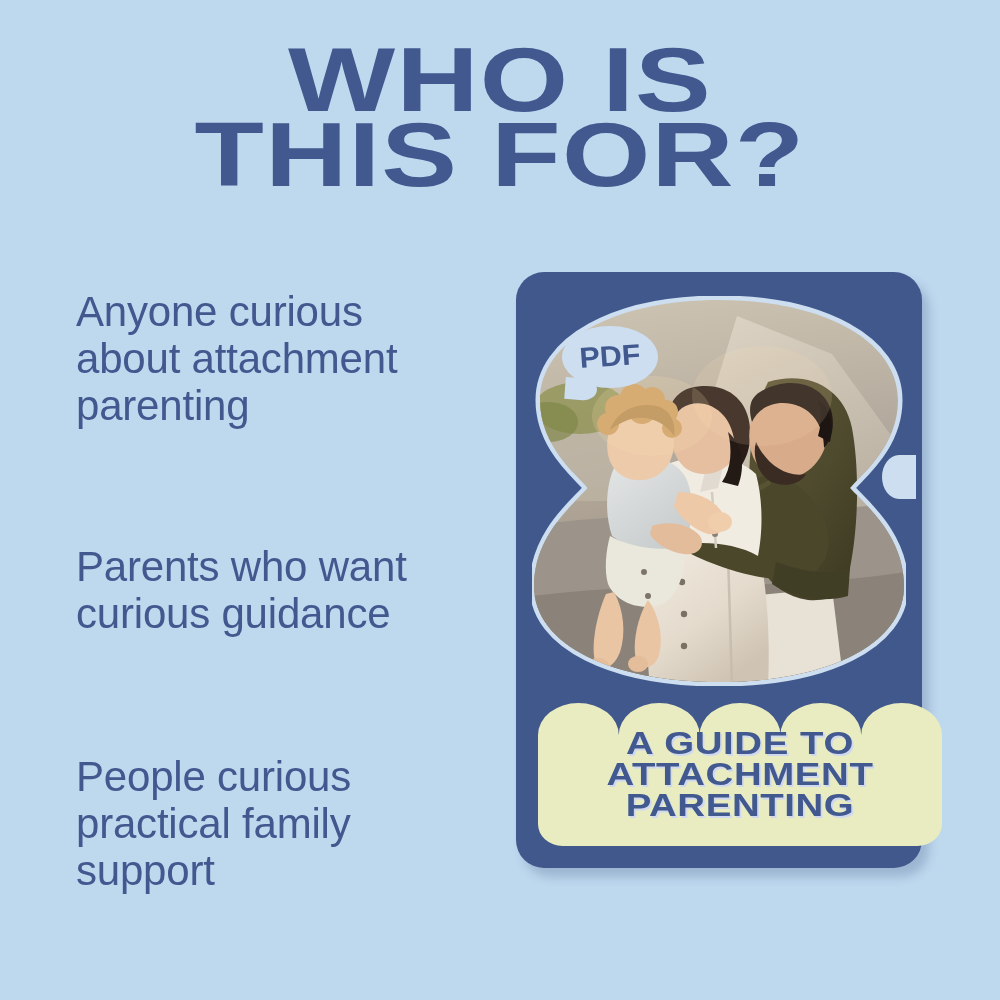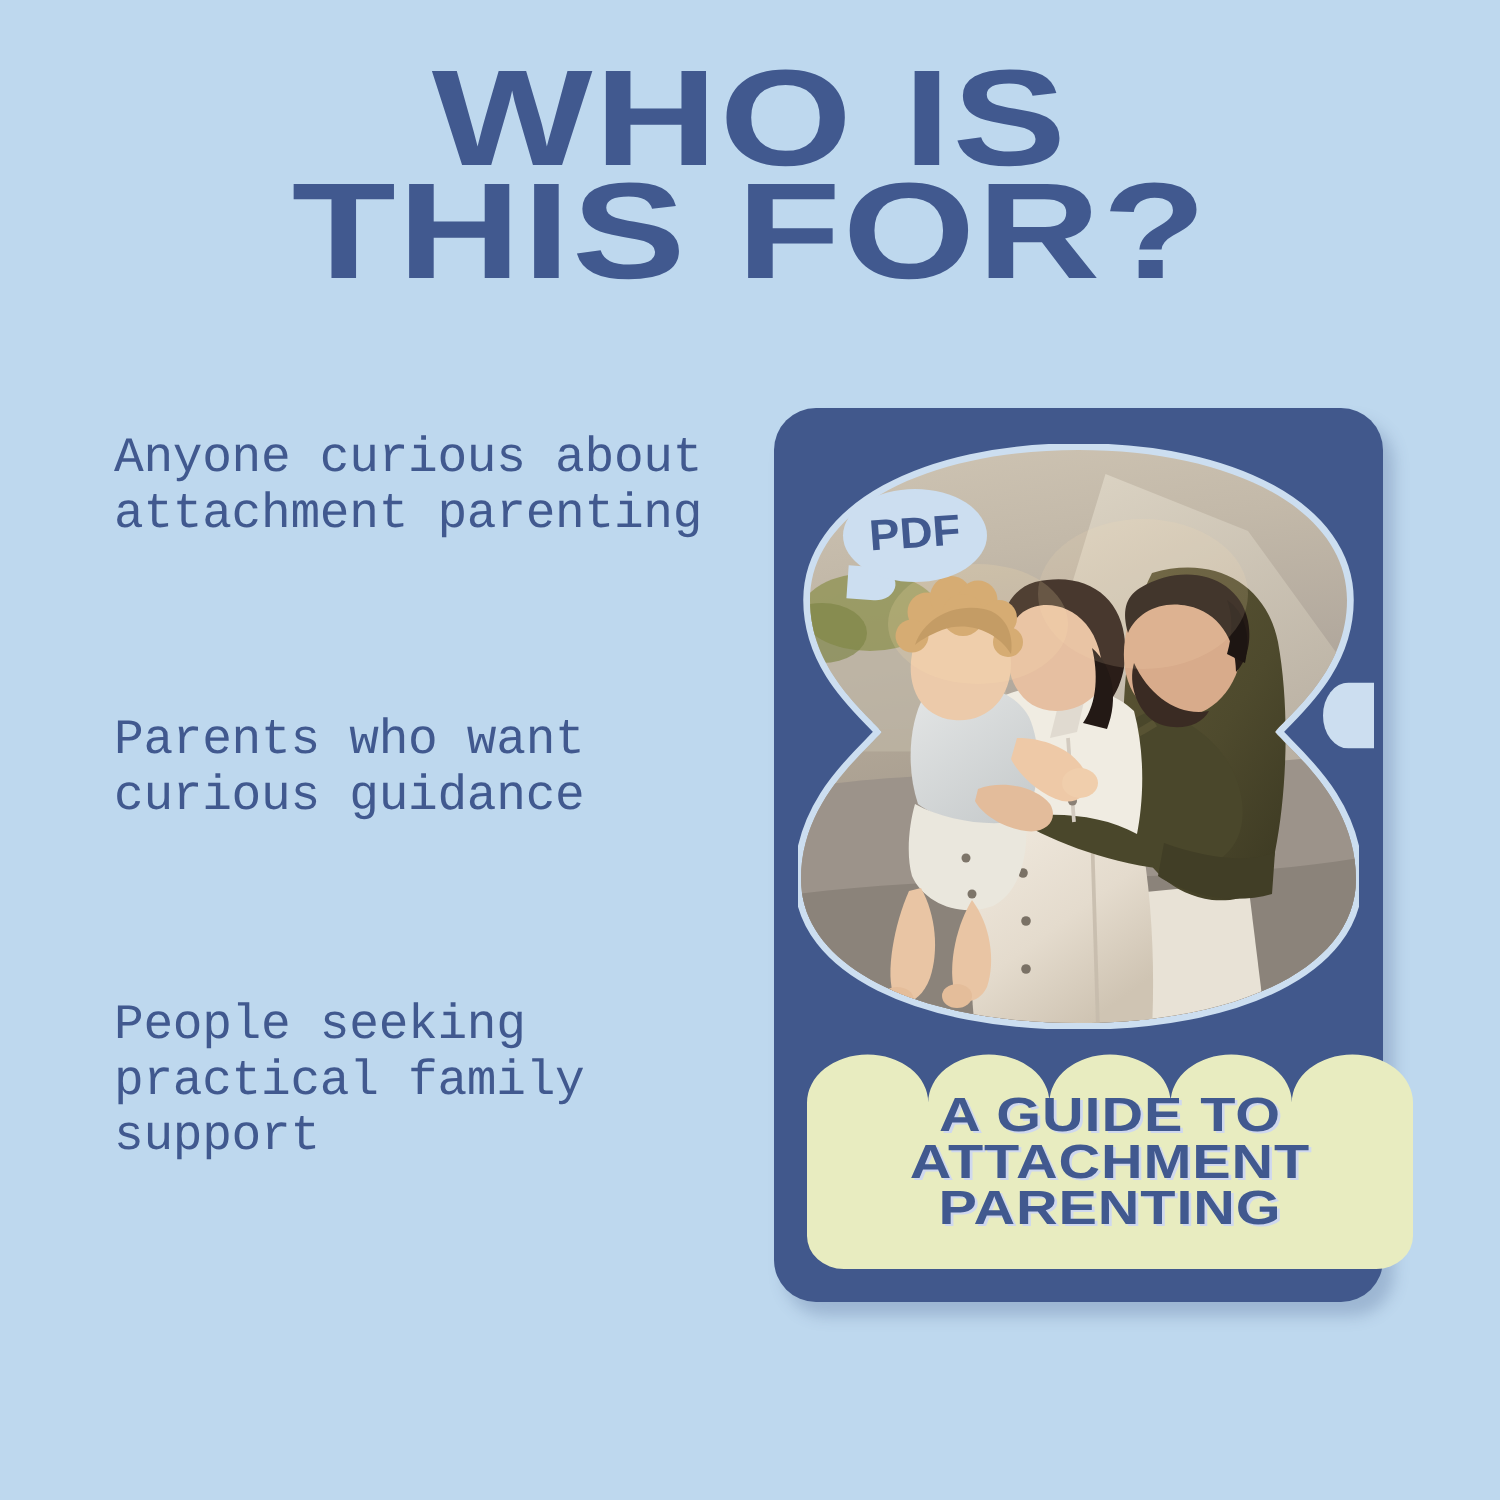--- a/index.html
+++ b/index.html
@@ -33,25 +33,24 @@
   #headline .hl-line { display:block; white-space:nowrap; }
 
   
   #bullets {
     position:absolute;
     left:76px; top:288px;
     width:400px;
   }
   .bullet {
     color:#41598f;
-    font-size:33px;
+    font-size:42px;
     line-height:1.12;
     font-weight:400;
     letter-spacing:-0.2px;
-    font-family:Liberation Mono, monospace;
   }
   .bullet.b1 { margin-bottom:114px; }
   .bullet.b2 { margin-bottom:116px; }
 
   
   #card {
     position:absolute;
     left:516px; top:272px;
     width:406px; height:596px;
     background:#41588c;
@@ -151,21 +150,21 @@
 <body>
 
 <div id="headline">
   <span class="hl-line">WHO IS</span>
   <span class="hl-line">THIS FOR?</span>
 </div>
 
 <div id="bullets">
   <div class="bullet b1">Anyone curious about attachment parenting</div>
   <div class="bullet b2">Parents who want curious guidance</div>
-  <div class="bullet b3">People seeking practical family support</div>
+  <div class="bullet b3">People curious practical family support</div>
 </div>
 
 <div id="card">
 
   <div id="photo-wrap">
     <div id="photo-border">
       <svg viewBox="0 0 374 390" preserveAspectRatio="none">
         <defs>
           <clipPath id="peanutClip">
             <path d="M187 4

